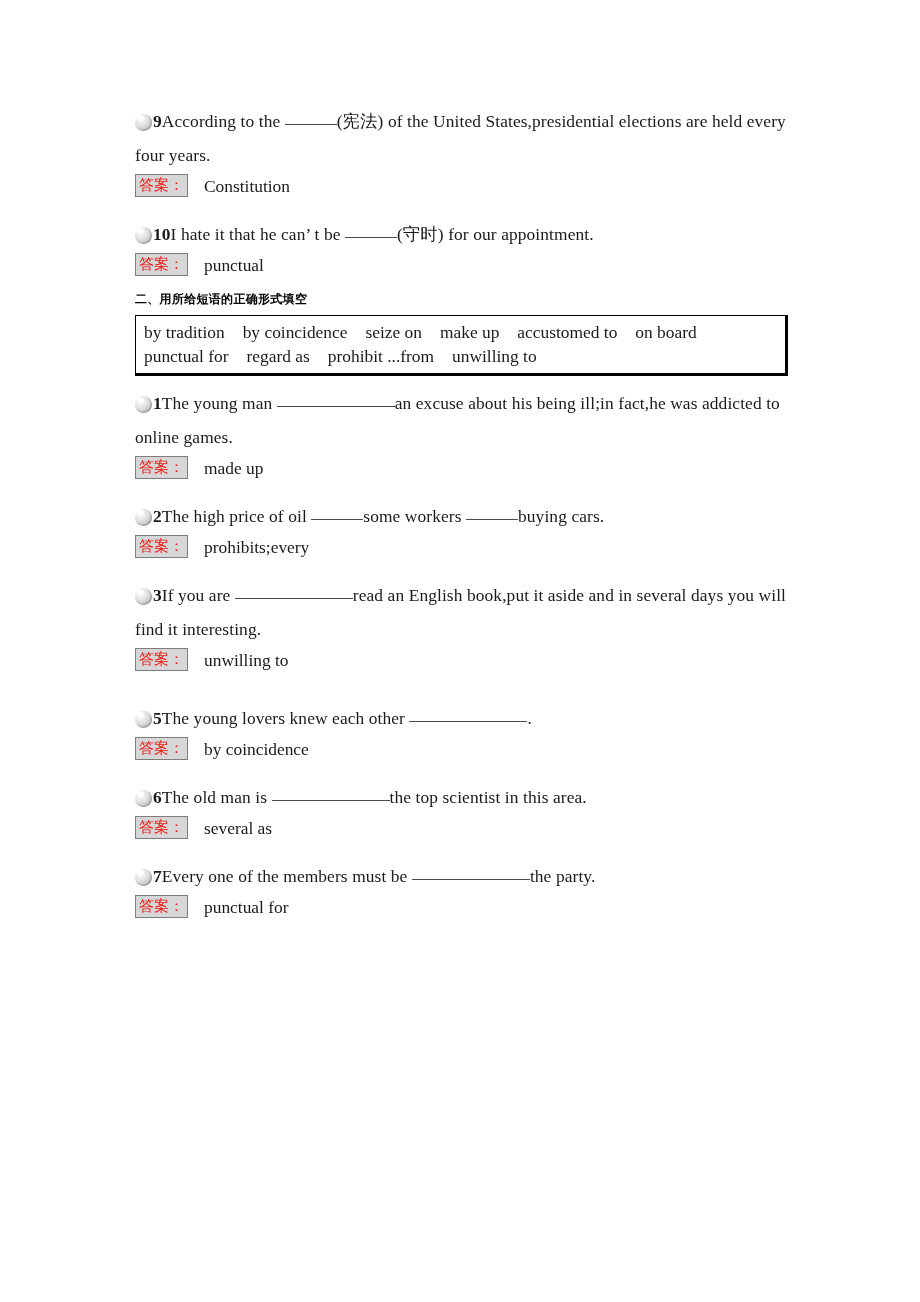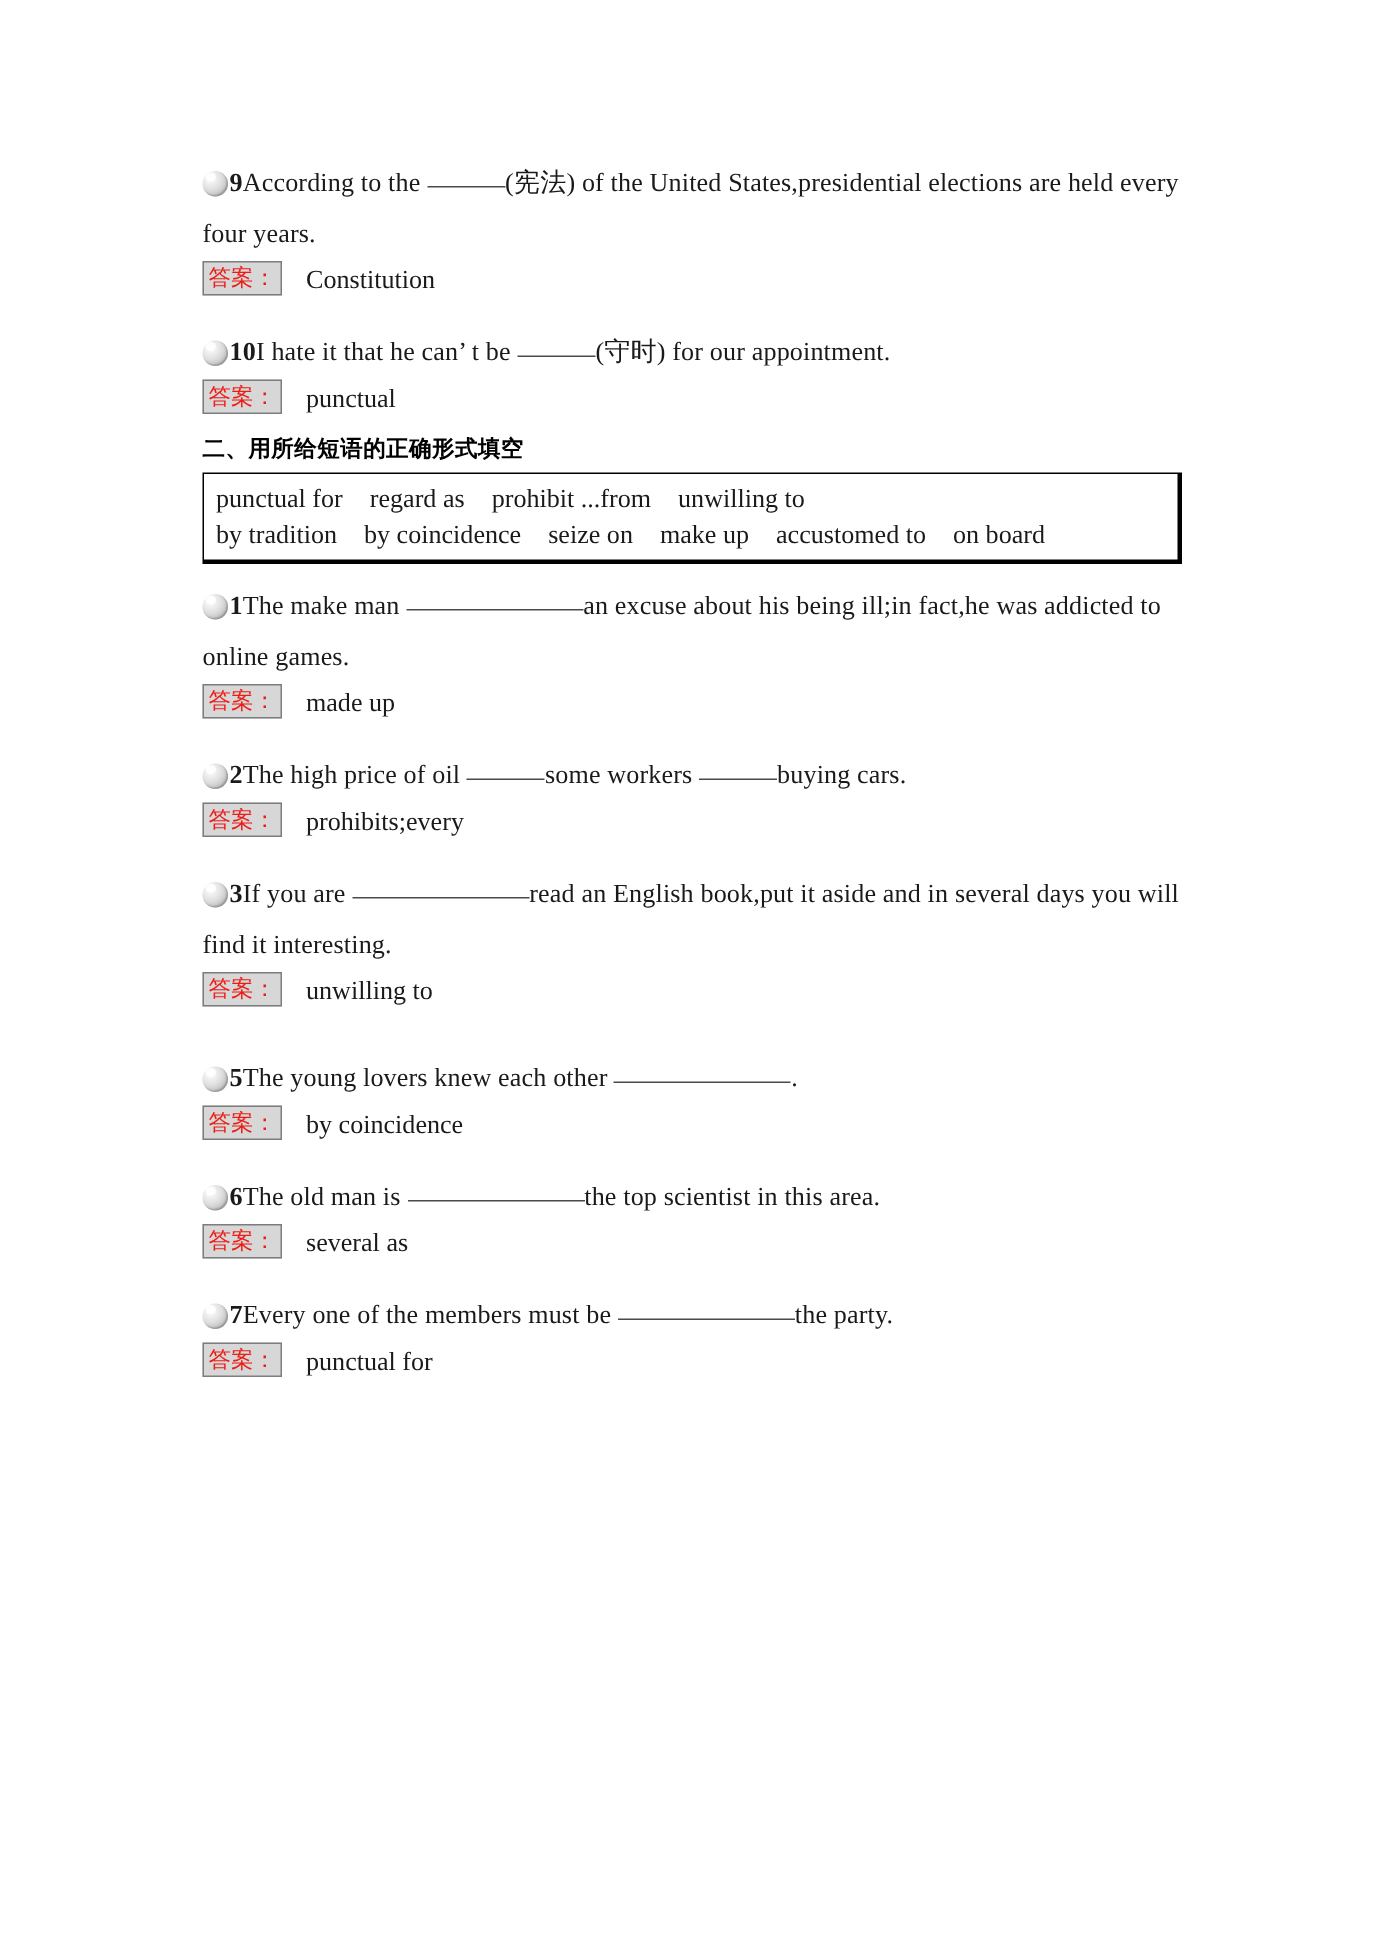--- a/index.html
+++ b/index.html
@@ -104,21 +104,21 @@
     font-family: "Liberation Serif", "DejaVu Serif", serif;
     font-size: 17.4px;
     color: #1a1a1a;
     margin-left: 16px;
   }
 
   
   .section-heading {
     font-family: "DejaVu Sans", "Liberation Sans", sans-serif;
     font-weight: bold;
-    font-size: 15px;
+    font-size: 12px;
     line-height: 26px;
     color: #000000;
     margin: 6px 0 3px 0;
     letter-spacing: 0.3px;
   }
 
   
   .phrase-box {
     border: 1px solid #000000;
     border-right-width: 3px;
@@ -158,26 +158,26 @@
   <div class="gap-sm"></div>
 
   <div class="qblock">
     <div class="qline"><span class="bullet"></span><span class="qnum">10</span><span>I hate it that he can’ t be </span><span class="blank s"></span><span>(守时)</span><span> for our appointment.</span></div>
     <div class="answer-row"><span class="answer-badge">答案：</span><span class="answer-text">punctual</span></div>
   </div>
 
   <div class="section-heading">二、用所给短语的正确形式填空</div>
 
   <div class="phrase-box">
+    <div class="phrase-row"><span class="phrase">by tradition</span><span class="phrase">by coincidence</span><span class="phrase">seize on</span><span class="phrase">make up</span><span class="phrase">accustomed to</span><span class="phrase">on board</span></div>
     <div class="phrase-row"><span class="phrase">punctual for</span><span class="phrase">regard as</span><span class="phrase">prohibit ...from</span><span class="phrase">unwilling to</span></div>
-    <div class="phrase-row"><span class="phrase">by tradition</span><span class="phrase">by coincidence</span><span class="phrase">seize on</span><span class="phrase">make up</span><span class="phrase">accustomed to</span><span class="phrase">on board</span></div>
-  </div>
-
-  <div class="qblock">
-    <div class="qline"><span class="bullet"></span><span class="qnum">1</span><span>The make man </span><span class="blank m"></span><span>an excuse about his being ill;in fact,he was addicted to online games.</span></div>
+  </div>
+
+  <div class="qblock">
+    <div class="qline"><span class="bullet"></span><span class="qnum">1</span><span>The young man </span><span class="blank m"></span><span>an excuse about his being ill;in fact,he was addicted to online games.</span></div>
     <div class="answer-row"><span class="answer-badge">答案：</span><span class="answer-text">made up</span></div>
   </div>
 
   <div class="gap-sm"></div>
 
   <div class="qblock">
     <div class="qline"><span class="bullet"></span><span class="qnum">2</span><span>The high price of oil </span><span class="blank s"></span><span>some workers </span><span class="blank s"></span><span>buying cars.</span></div>
     <div class="answer-row"><span class="answer-badge">答案：</span><span class="answer-text">prohibits;every</span></div>
   </div>
 

